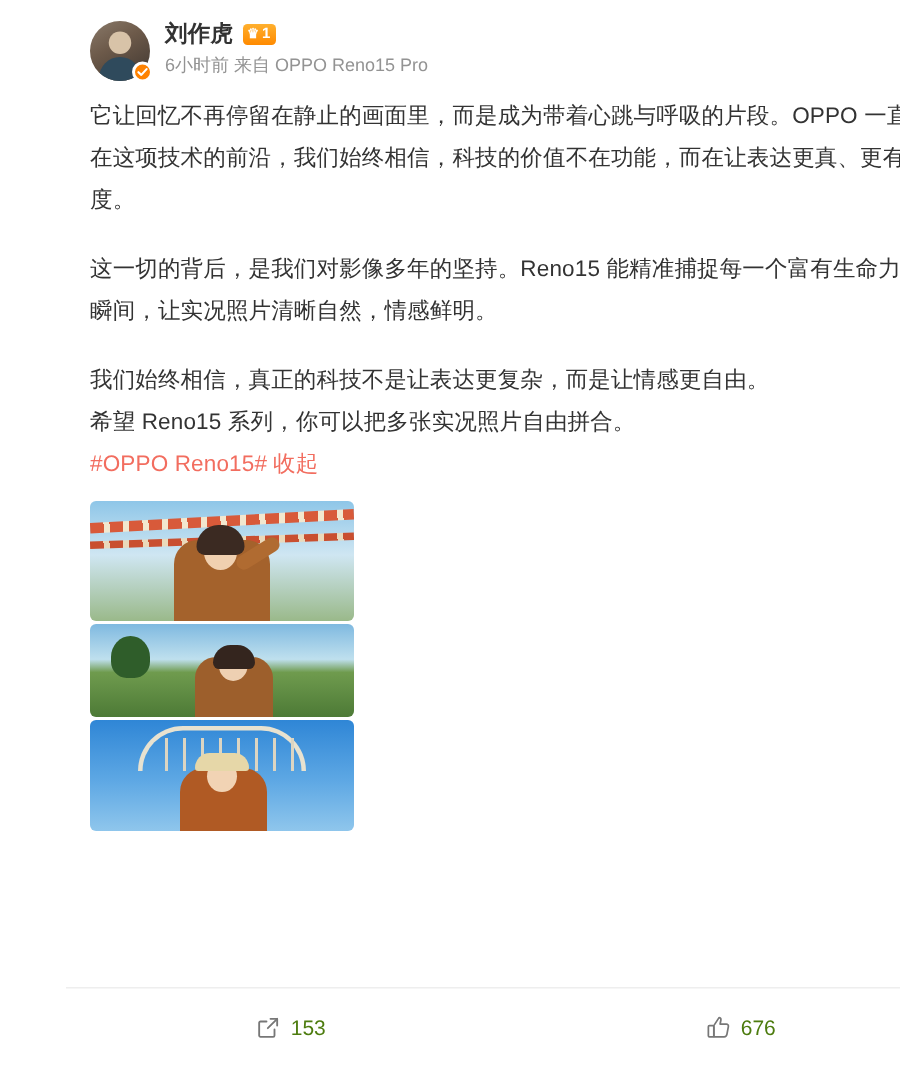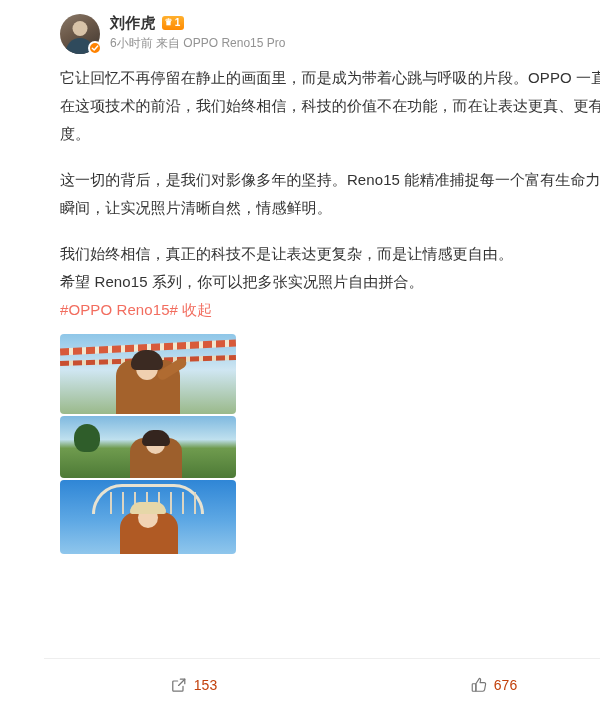--- a/index.html
+++ b/index.html
@@ -267,21 +267,21 @@
     flex: 1 1 33.33%;
     display: flex;
     align-items: center;
     justify-content: center;
     gap: 7px;
     cursor: pointer;
     color: #666666;
     font-size: 14px;
   }
   .action svg { display: block; }
-  .action .count { color: #c2410c; font-size: 14px; }
+  .action .count { color: #4d7c0f; font-size: 14px; }
 </style>
 </head>
 <body>
 
 <div id="page">
 
   <div class="post-header">
     <div class="avatar-wrap">
       <div class="avatar"></div>
       <div class="verified-badge">

